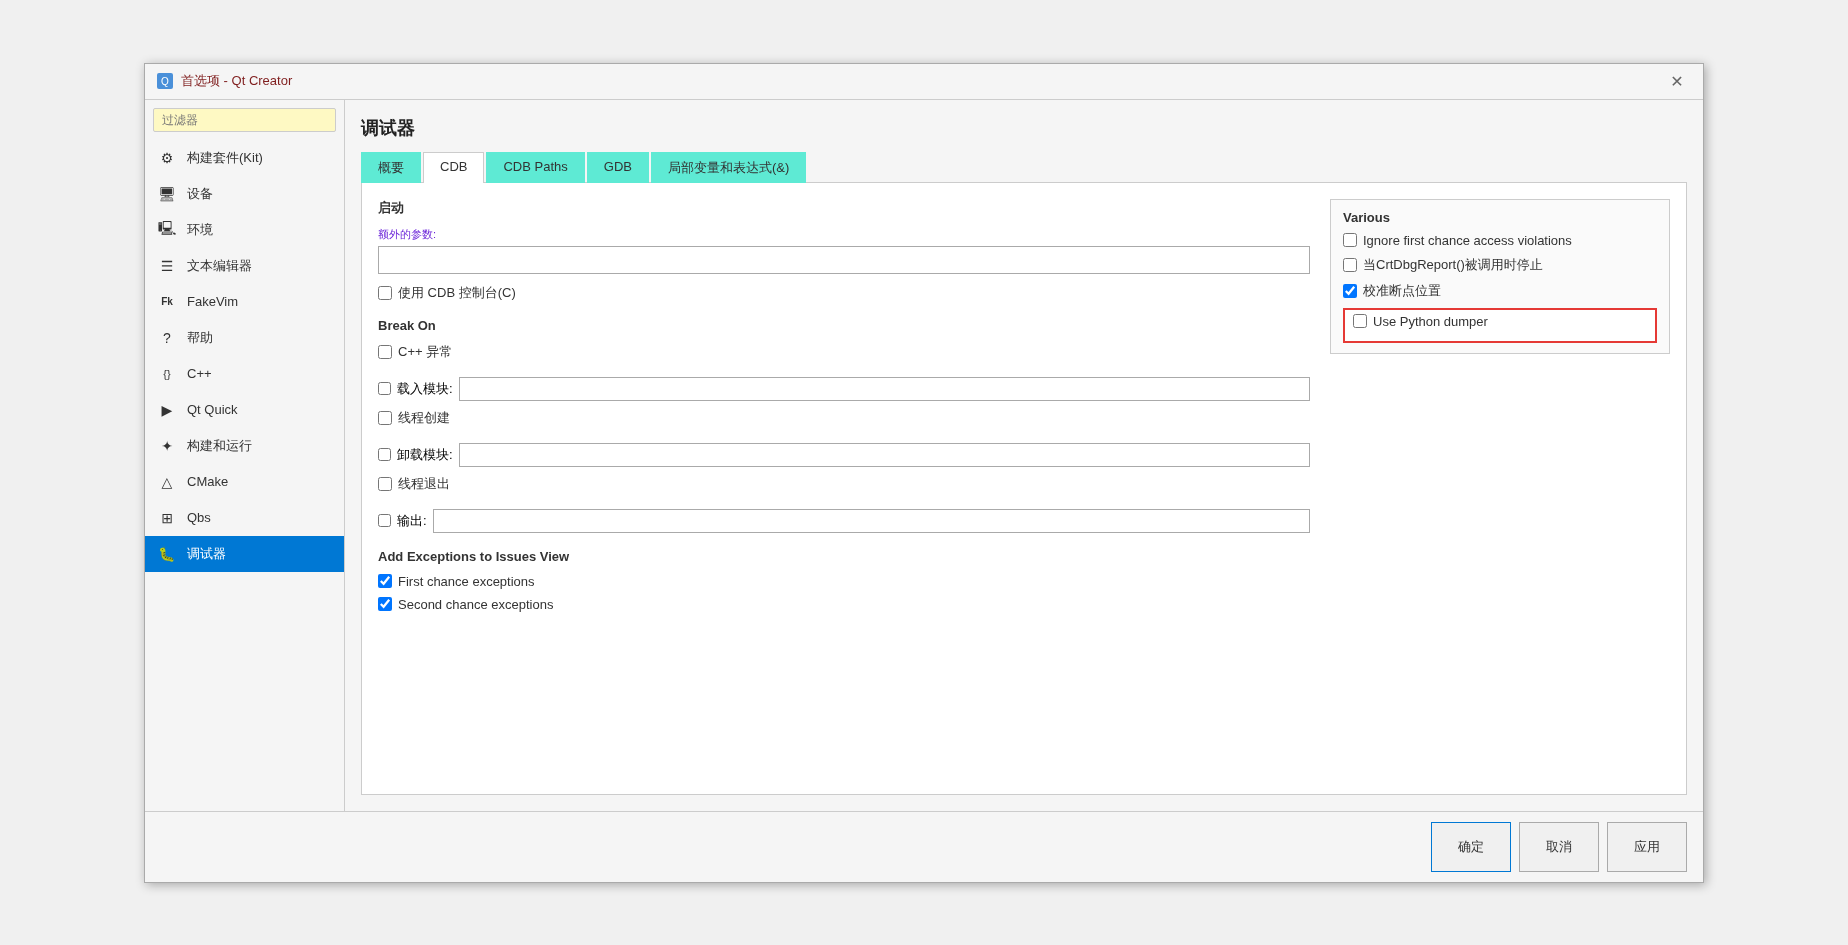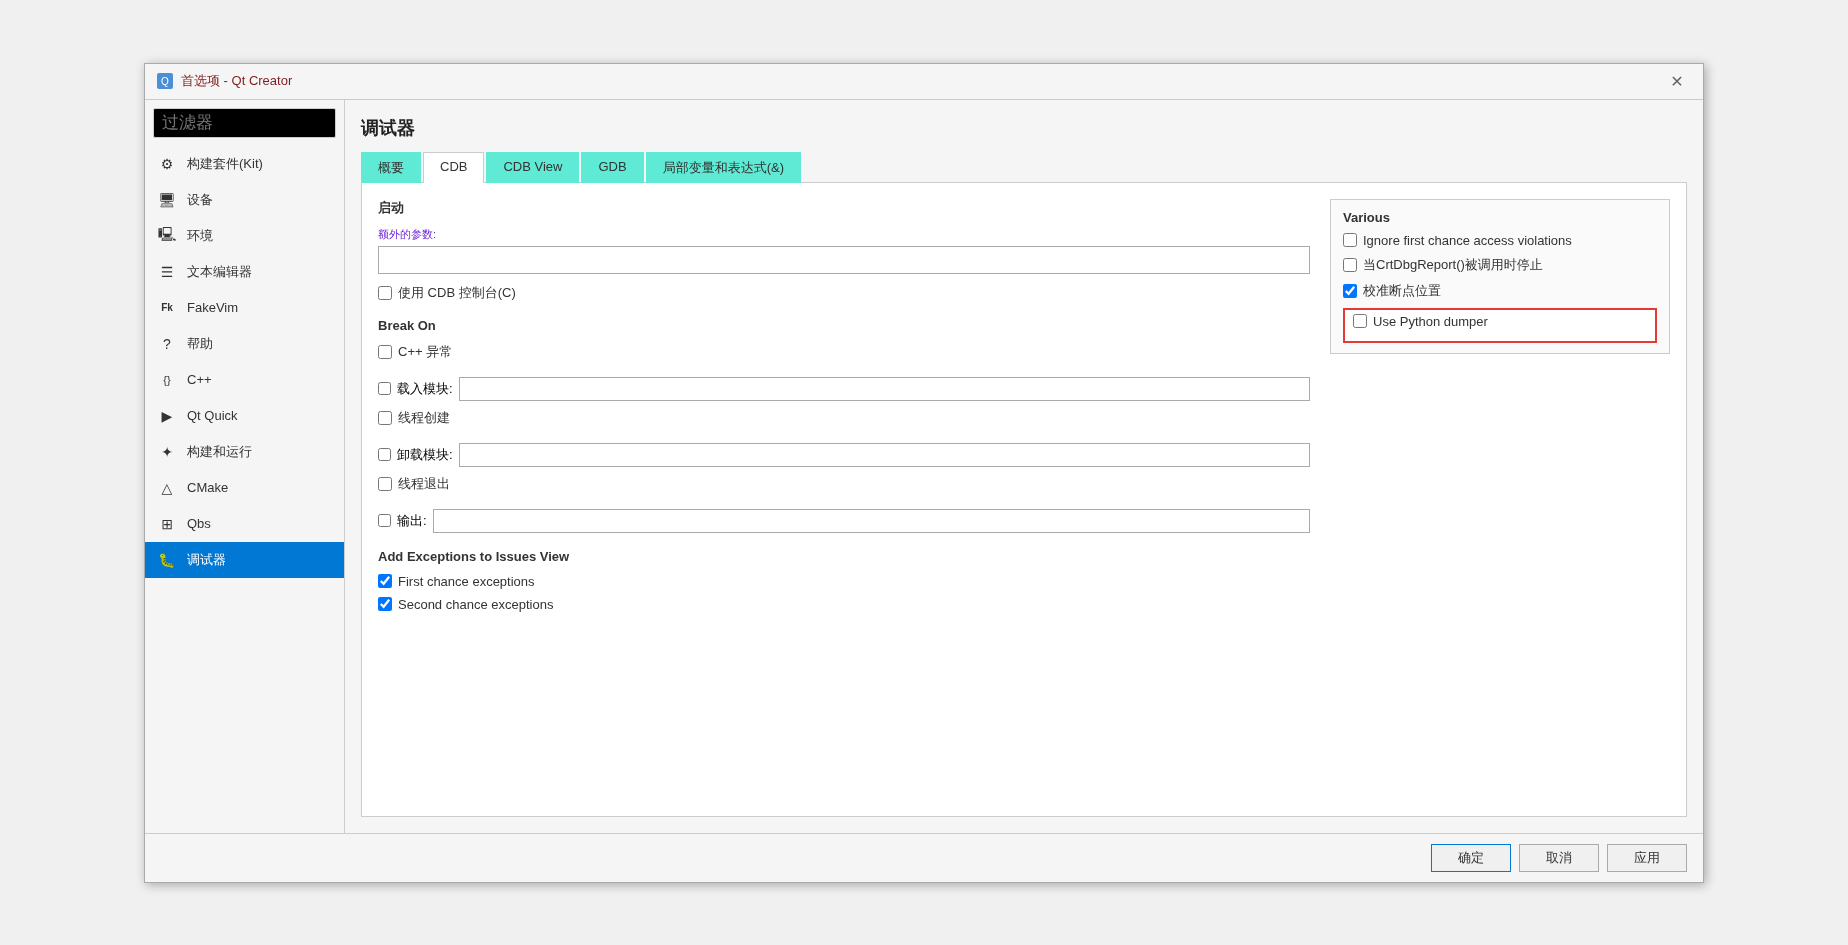--- a/index.html
+++ b/index.html
@@ -71,22 +71,22 @@
       background: #f5f5f5;
       border-right: 1px solid #ccc;
       display: flex;
       flex-direction: column;
       overflow: hidden;
     }
     .filter-input {
       margin: 8px;
       padding: 4px 8px;
       border: 1px solid #ccc;
-      background: #000000;
-      font-size: 17px;
+      background: #fef9c3;
+      font-size: 12px;
       border-radius: 2px;
       outline: none;
       color: #888;
     }
     .sidebar-scroll {
       flex: 1;
       overflow-y: auto;
     }
     .sidebar-item {
       display: flex;
@@ -241,21 +241,21 @@
     }
     .footer {
       background: #f5f5f5;
       border-top: 1px solid #ccc;
       padding: 10px 16px;
       display: flex;
       justify-content: flex-end;
       gap: 8px;
     }
     .btn {
-      padding: 4px 20px;
+      padding: 15px 20px;
       border: 1px solid #aaa;
       background: #f0f0f0;
       font-size: 13px;
       cursor: pointer;
       color: #333;
       min-width: 80px;
     }
     .btn.primary {
       background: #f0f0f0;
       border-color: #0078d4;
@@ -332,21 +332,21 @@
         </div>
       </div>
     </div>
 
     <div class="main-content">
       <div class="page-title">调试器</div>
 
       <div class="tabs">
         <div class="tab">概要</div>
         <div class="tab active">CDB</div>
-        <div class="tab">CDB View</div>
+        <div class="tab">CDB Paths</div>
         <div class="tab">GDB</div>
         <div class="tab">局部变量和表达式(&amp;)</div>
       </div>
 
       <div class="content-panel">
 
         <div class="left-panel">
           
           <div class="section-title">启动</div>
           <div class="field-label">额外的参数:</div>

